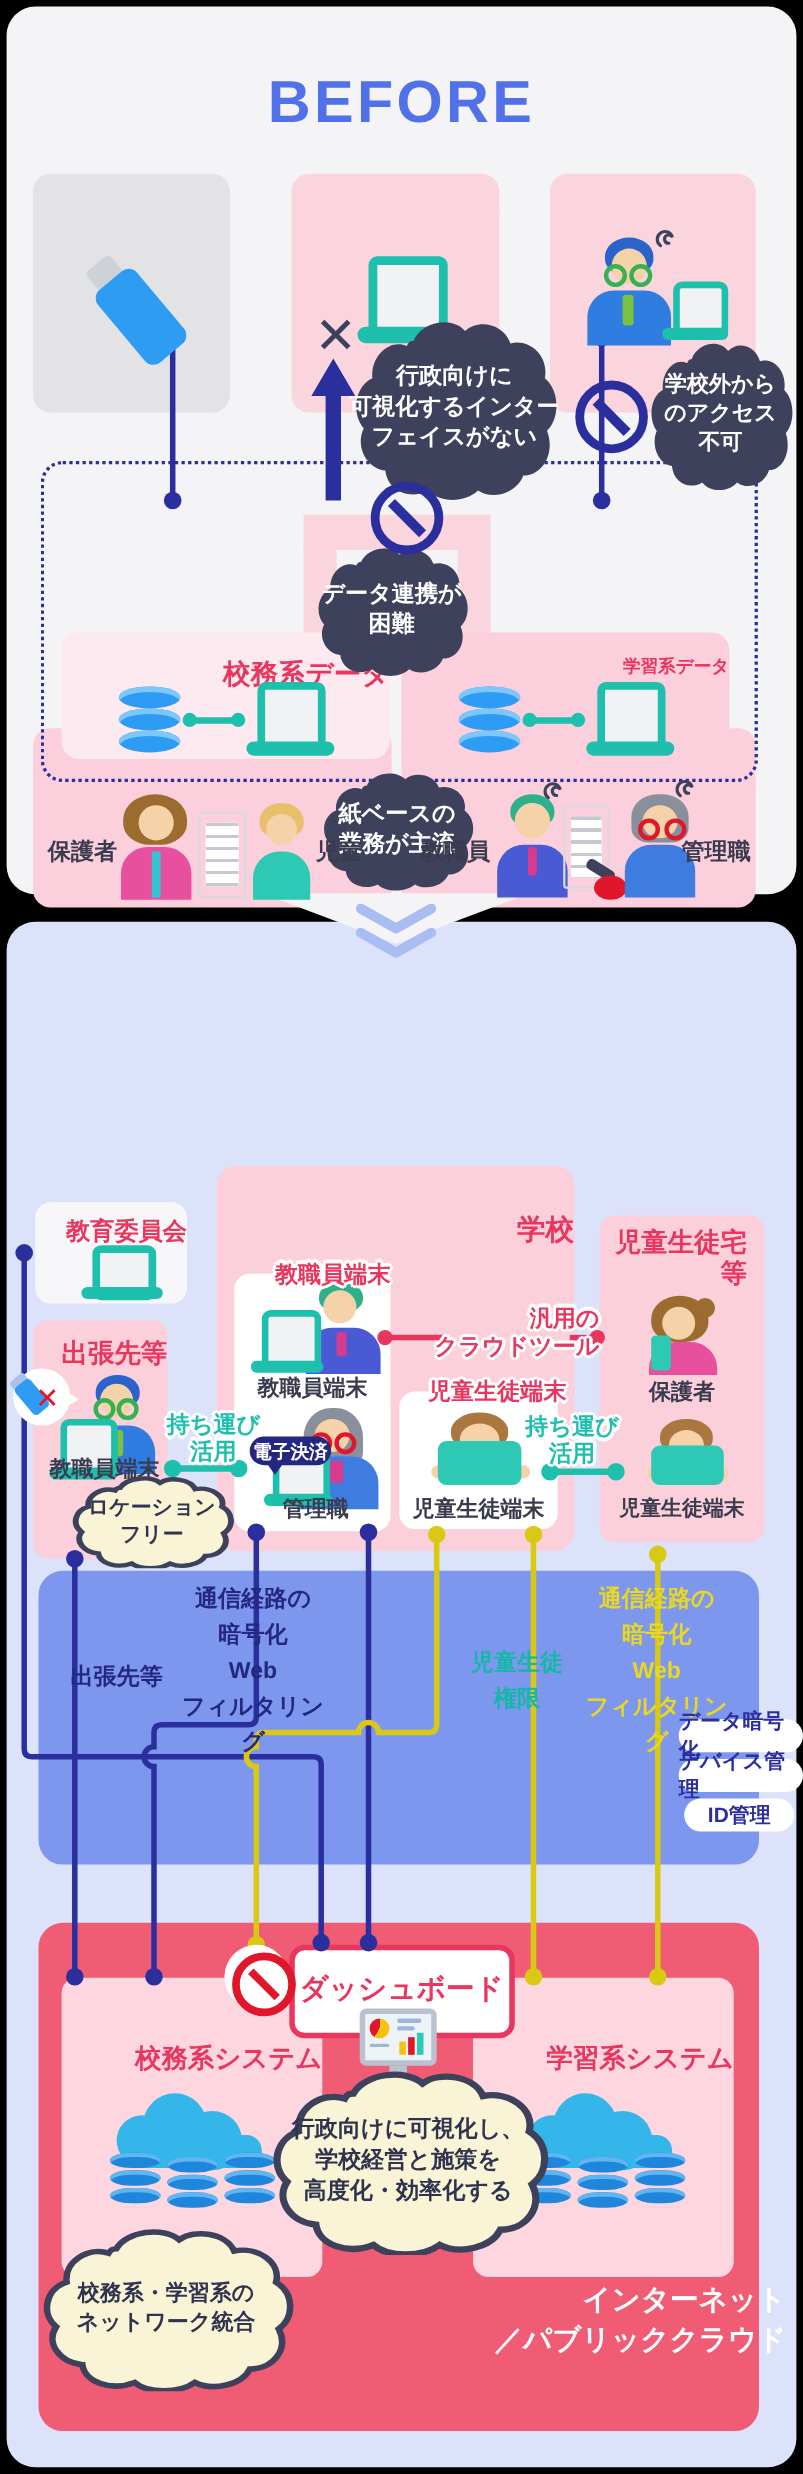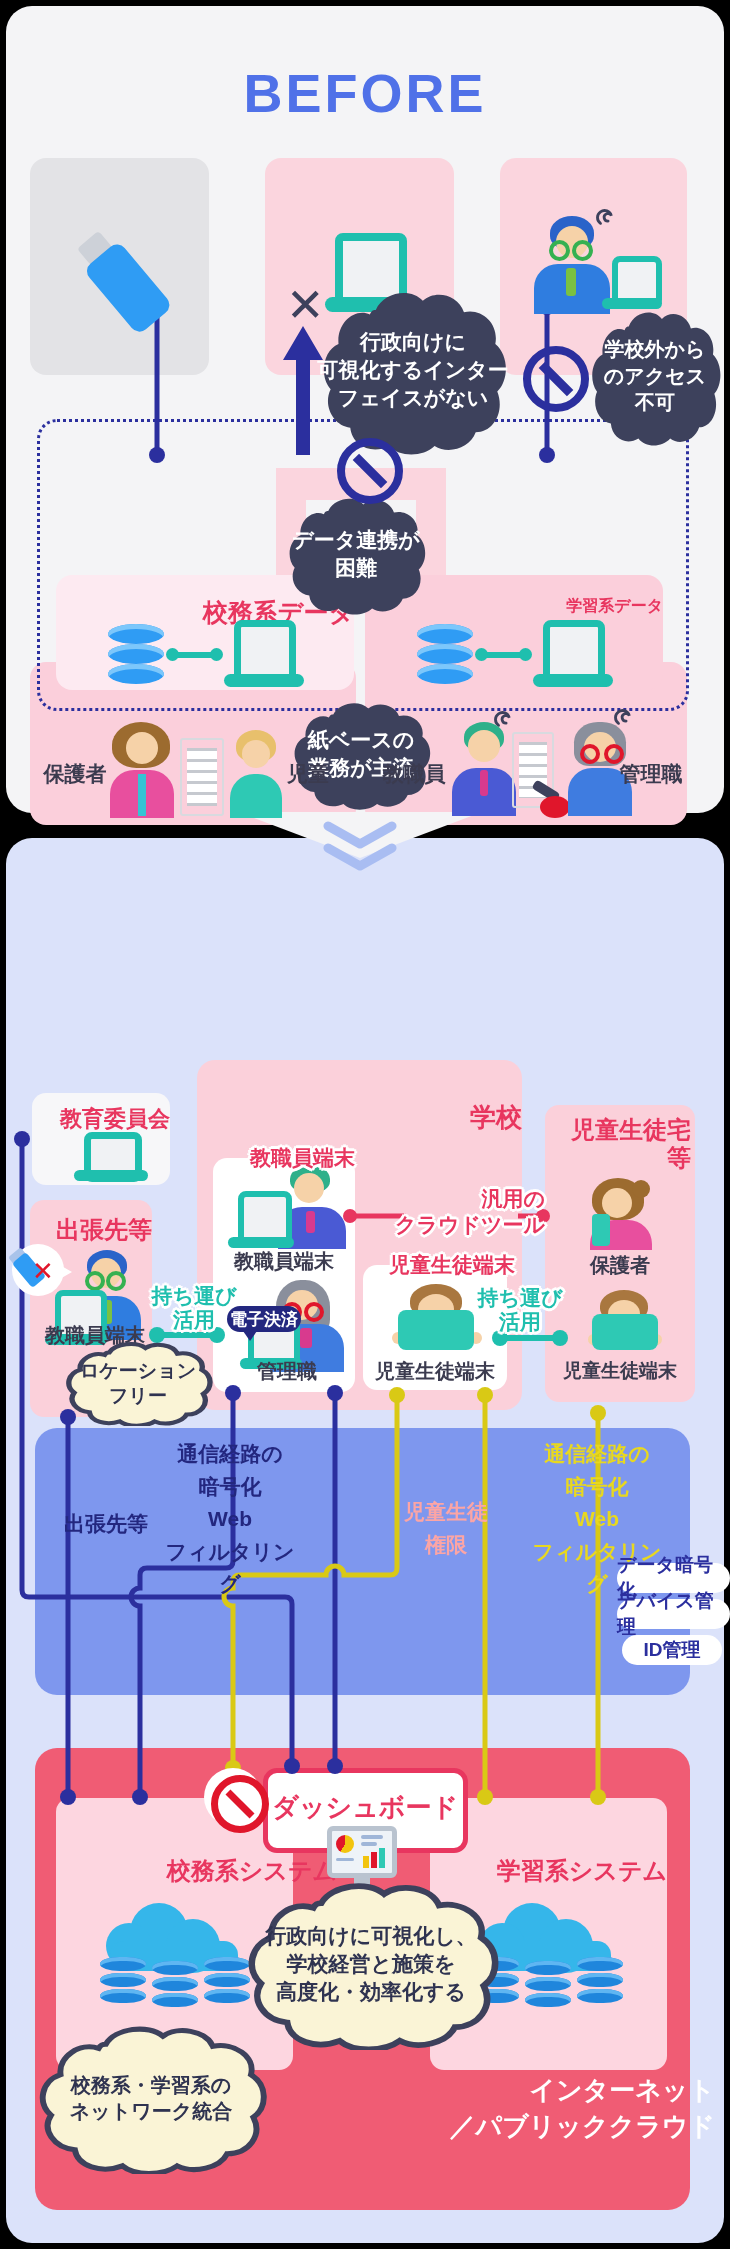--- a/index.html
+++ b/index.html
@@ -371,21 +371,21 @@
 
   <div class="lbl" style="left:148px;top:1284px;width:92px;z-index:7;">
       <span class="pre halo" style="color:#1fbfae;font-weight:800;font-size:21px;line-height:1.15;display:block;text-align:center;">持ち運び
 活用</span>
     </div>
   <div class="lbl" style="left:474px;top:1286px;width:92px;z-index:7;">
       <span class="pre halo" style="color:#1fbfae;font-weight:800;font-size:21px;line-height:1.15;display:block;text-align:center;">持ち運び
 活用</span>
     </div>
 
-  <div class="ttl pre z5" style="left:545px;top:1116px;width:134px;font-size:24px;line-height:1.15;z-index:5;padding-left:12px;">児童生徒宅
+  <div class="ttl pre z5" style="left:545px;top:1116px;width:134px;font-size:24px;line-height:1.15;z-index:5;">児童生徒宅
 等</div>
   <div class="fig" style="left:582px;top:1178px;width:80px;height:72px;">
     <i class="hair" style="left:10px;top:0;width:52px;height:42px;background:#9c6b2f;"></i>
     <i style="left:50px;top:2px;width:18px;height:18px;background:#9c6b2f;border-radius:50%;"></i>
     <i class="face" style="left:20px;top:10px;width:30px;height:30px;"></i>
     <i class="bod" style="left:8px;top:42px;width:62px;height:30px;background:#e84f9e;"></i>
     <i style="left:10px;top:36px;width:18px;height:32px;background:#2ec9b4;border-radius:4px;"></i>
   </div>
   <div class="lbl cap" style="left:575px;top:1252px;width:90px;font-size:20px;">保護者</div>
   <div class="fig" style="left:588px;top:1290px;width:74px;height:60px;">
@@ -395,31 +395,31 @@
     <i style="left:63px;top:44px;width:11px;height:11px;background:#f6d2a8;border-radius:50%;"></i>
     <i style="left:4px;top:24px;width:66px;height:36px;background:#2ec9b4;border-radius:8px;"></i>
   </div>
   <div class="lbl cap" style="left:548px;top:1358px;width:144px;font-size:19px;">児童生徒端末</div>
 
   <div class="lbl pre" style="left:46px;top:1510px;width:120px;font-size:21px;font-weight:800;color:#23277f;">出張先等</div>
   <div class="lbl pre" style="left:155px;top:1438px;width:150px;font-size:21px;font-weight:800;color:#23277f;line-height:1.55;">通信経路の
 暗号化
 Web
 フィルタリング</div>
-  <div class="lbl pre" style="left:394px;top:1496px;width:104px;font-size:21px;font-weight:800;color:#fca5a5;line-height:1.55;">児童生徒
+  <div class="lbl pre" style="left:418px;top:1496px;width:104px;font-size:21px;font-weight:800;color:#14b8a6;line-height:1.55;">児童生徒
 権限</div>
   <div class="lbl pre" style="left:522px;top:1438px;width:150px;font-size:21px;font-weight:800;color:#e8d81f;line-height:1.55;">通信経路の
 暗号化
 Web
 フィルタリング</div>
   <div class="pill" style="left:617px;top:1563px;width:113px;height:30px;">データ暗号化</div>
   <div class="pill" style="left:617px;top:1599px;width:113px;height:30px;">デバイス管理</div>
   <div class="pill" style="left:622px;top:1635px;width:100px;height:30px;">ID管理</div>
 
-  <div class="ttl z5" style="left:56px;top:1855px;width:237px;font-size:24px;z-index:5;margin-left:44px;">校務系システム</div>
+  <div class="ttl z5" style="left:56px;top:1855px;width:237px;font-size:24px;z-index:5;">校務系システム</div>
   <div class="ttl z5" style="left:430px;top:1855px;width:237px;font-size:24px;z-index:5;">学習系システム</div>
 
   <div class="fig" style="left:100px;top:1895px;width:150px;height:112px;">
     <i style="left:30px;top:8px;width:58px;height:58px;background:#35b6ea;border-radius:50%;"></i>
     <i style="left:6px;top:28px;width:46px;height:46px;background:#35b6ea;border-radius:50%;"></i>
     <i style="left:66px;top:24px;width:54px;height:54px;background:#35b6ea;border-radius:50%;"></i>
     <i style="left:10px;top:46px;width:128px;height:30px;background:#35b6ea;border-radius:14px;"></i>
     <i class="disk" style="left:0;top:62px;width:46px;height:14px;background:#1f86dc;box-shadow:inset 0 4px 0 #5fb6f2;"></i>
     <i class="disk" style="left:0;top:78px;width:46px;height:14px;background:#1f86dc;box-shadow:inset 0 4px 0 #5fb6f2;"></i>
     <i class="disk" style="left:0;top:94px;width:46px;height:14px;background:#1f86dc;box-shadow:inset 0 4px 0 #5fb6f2;"></i>

